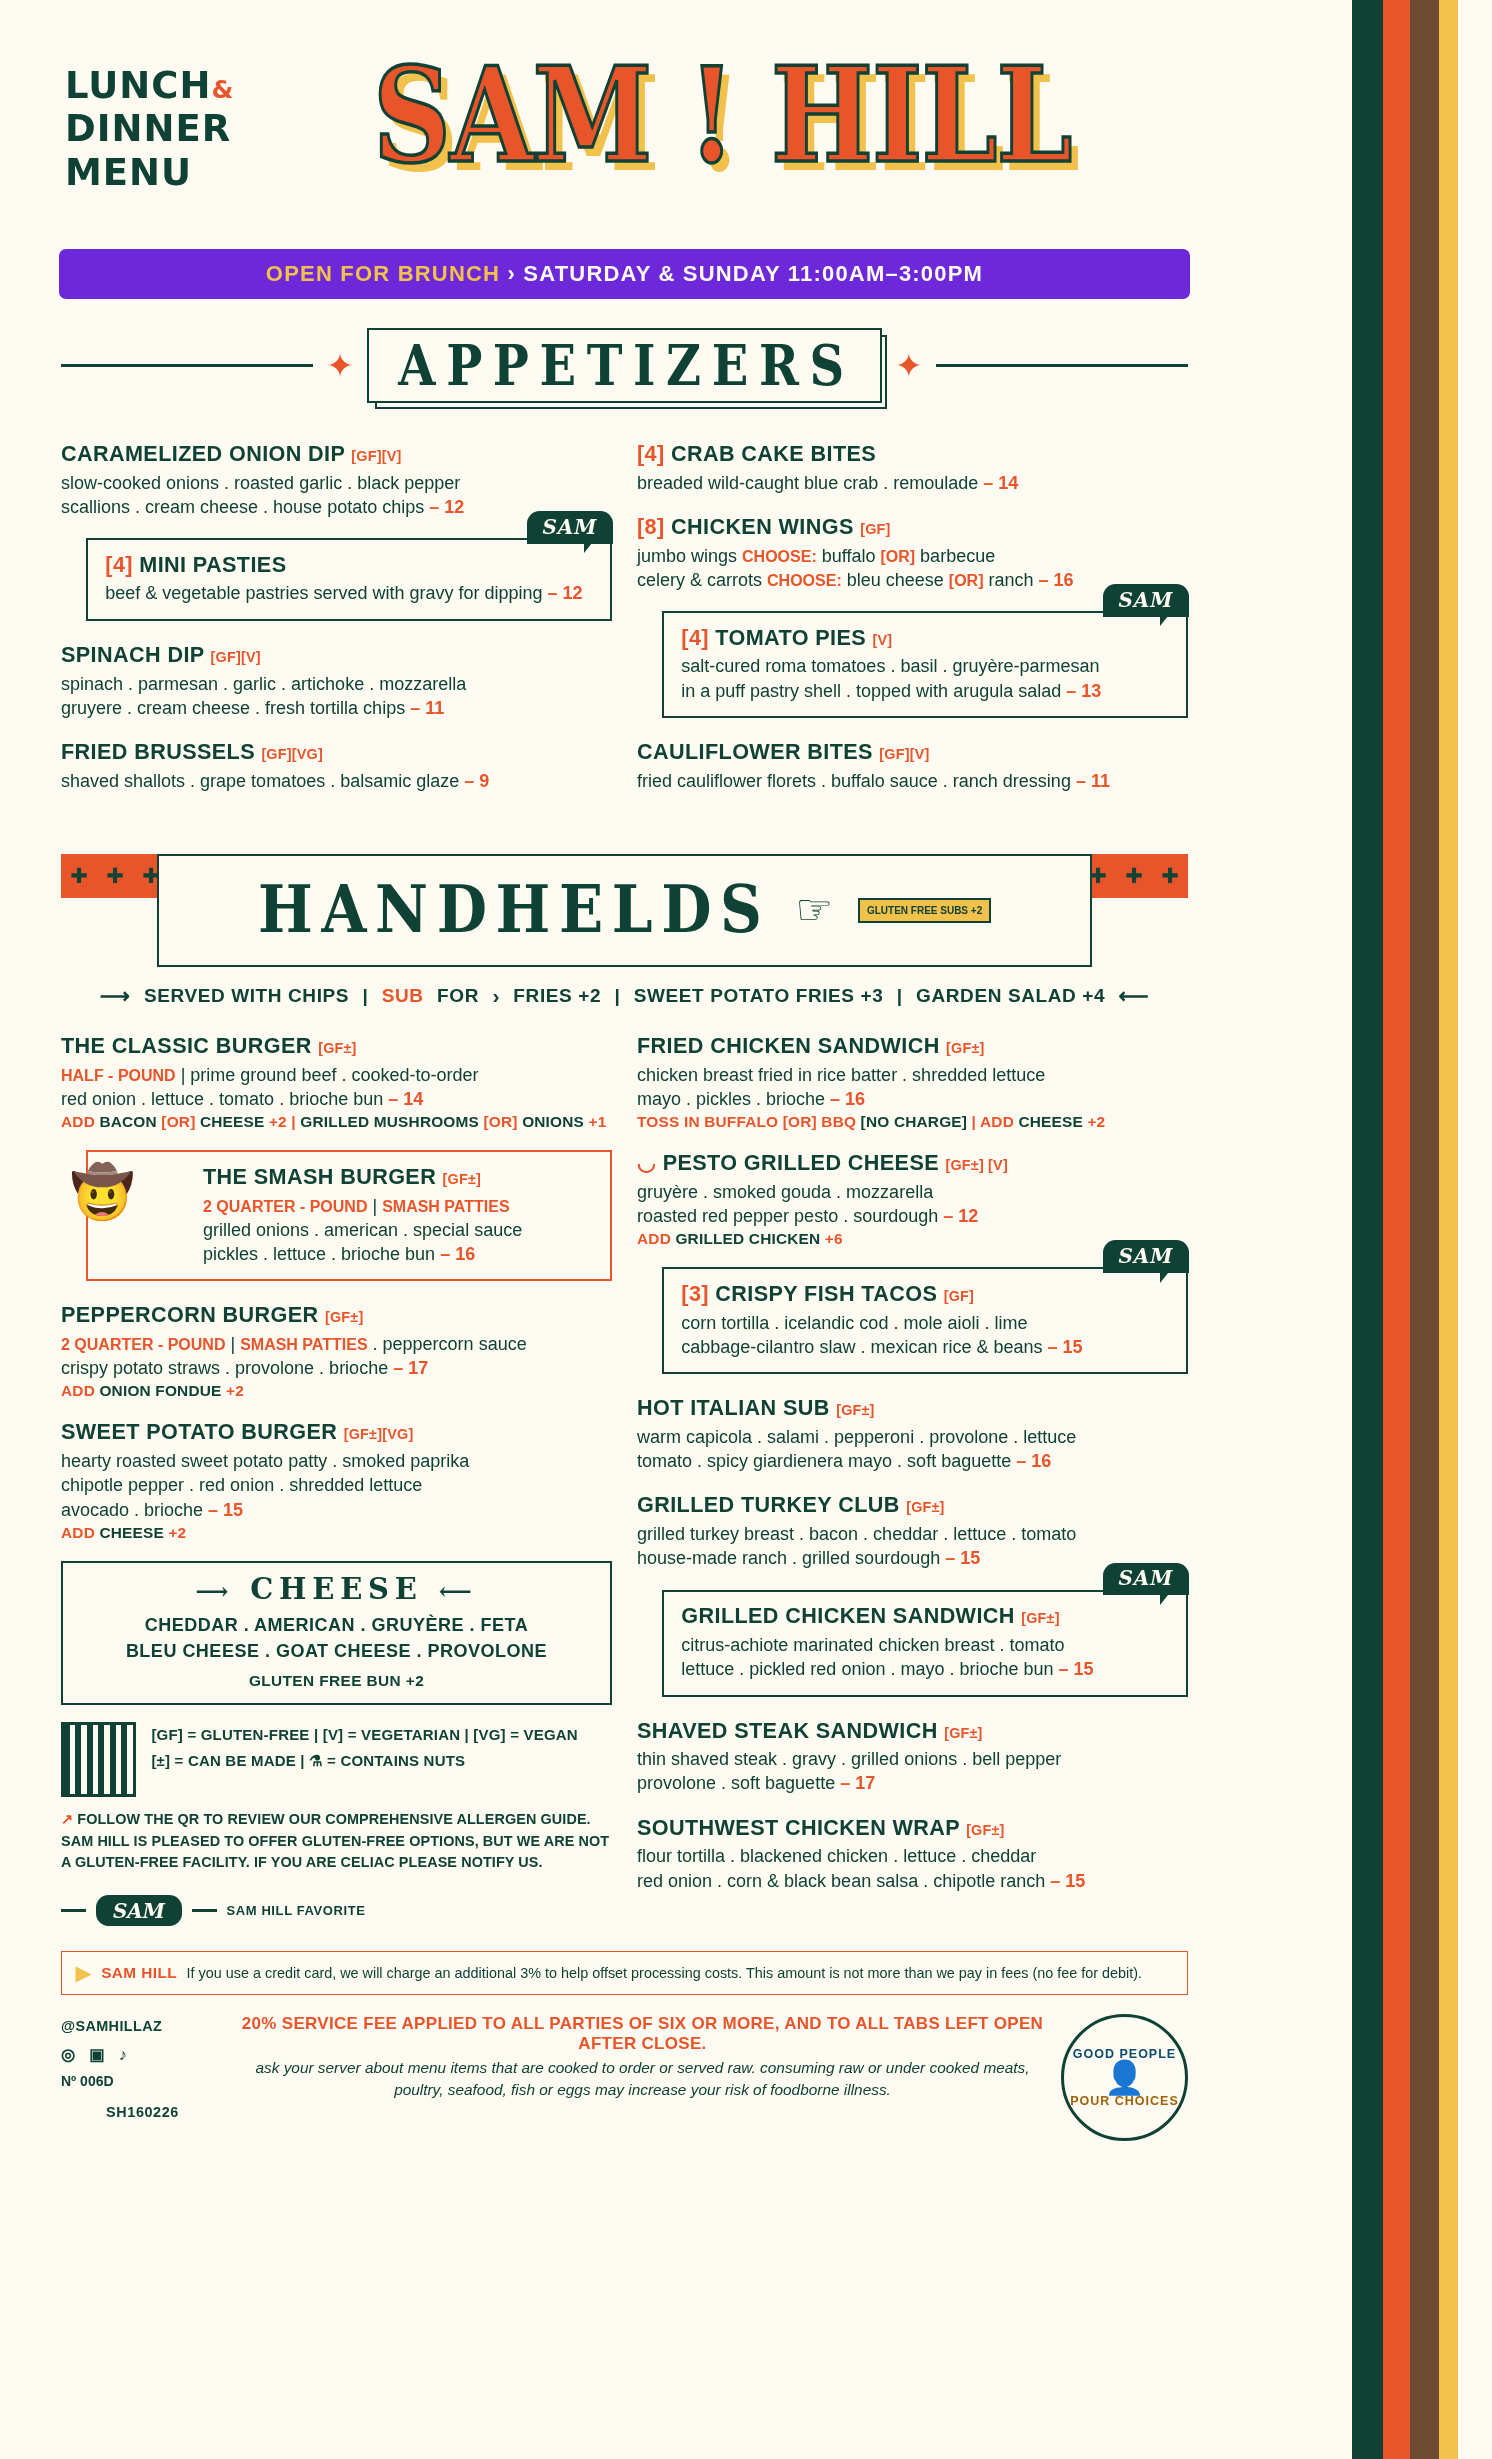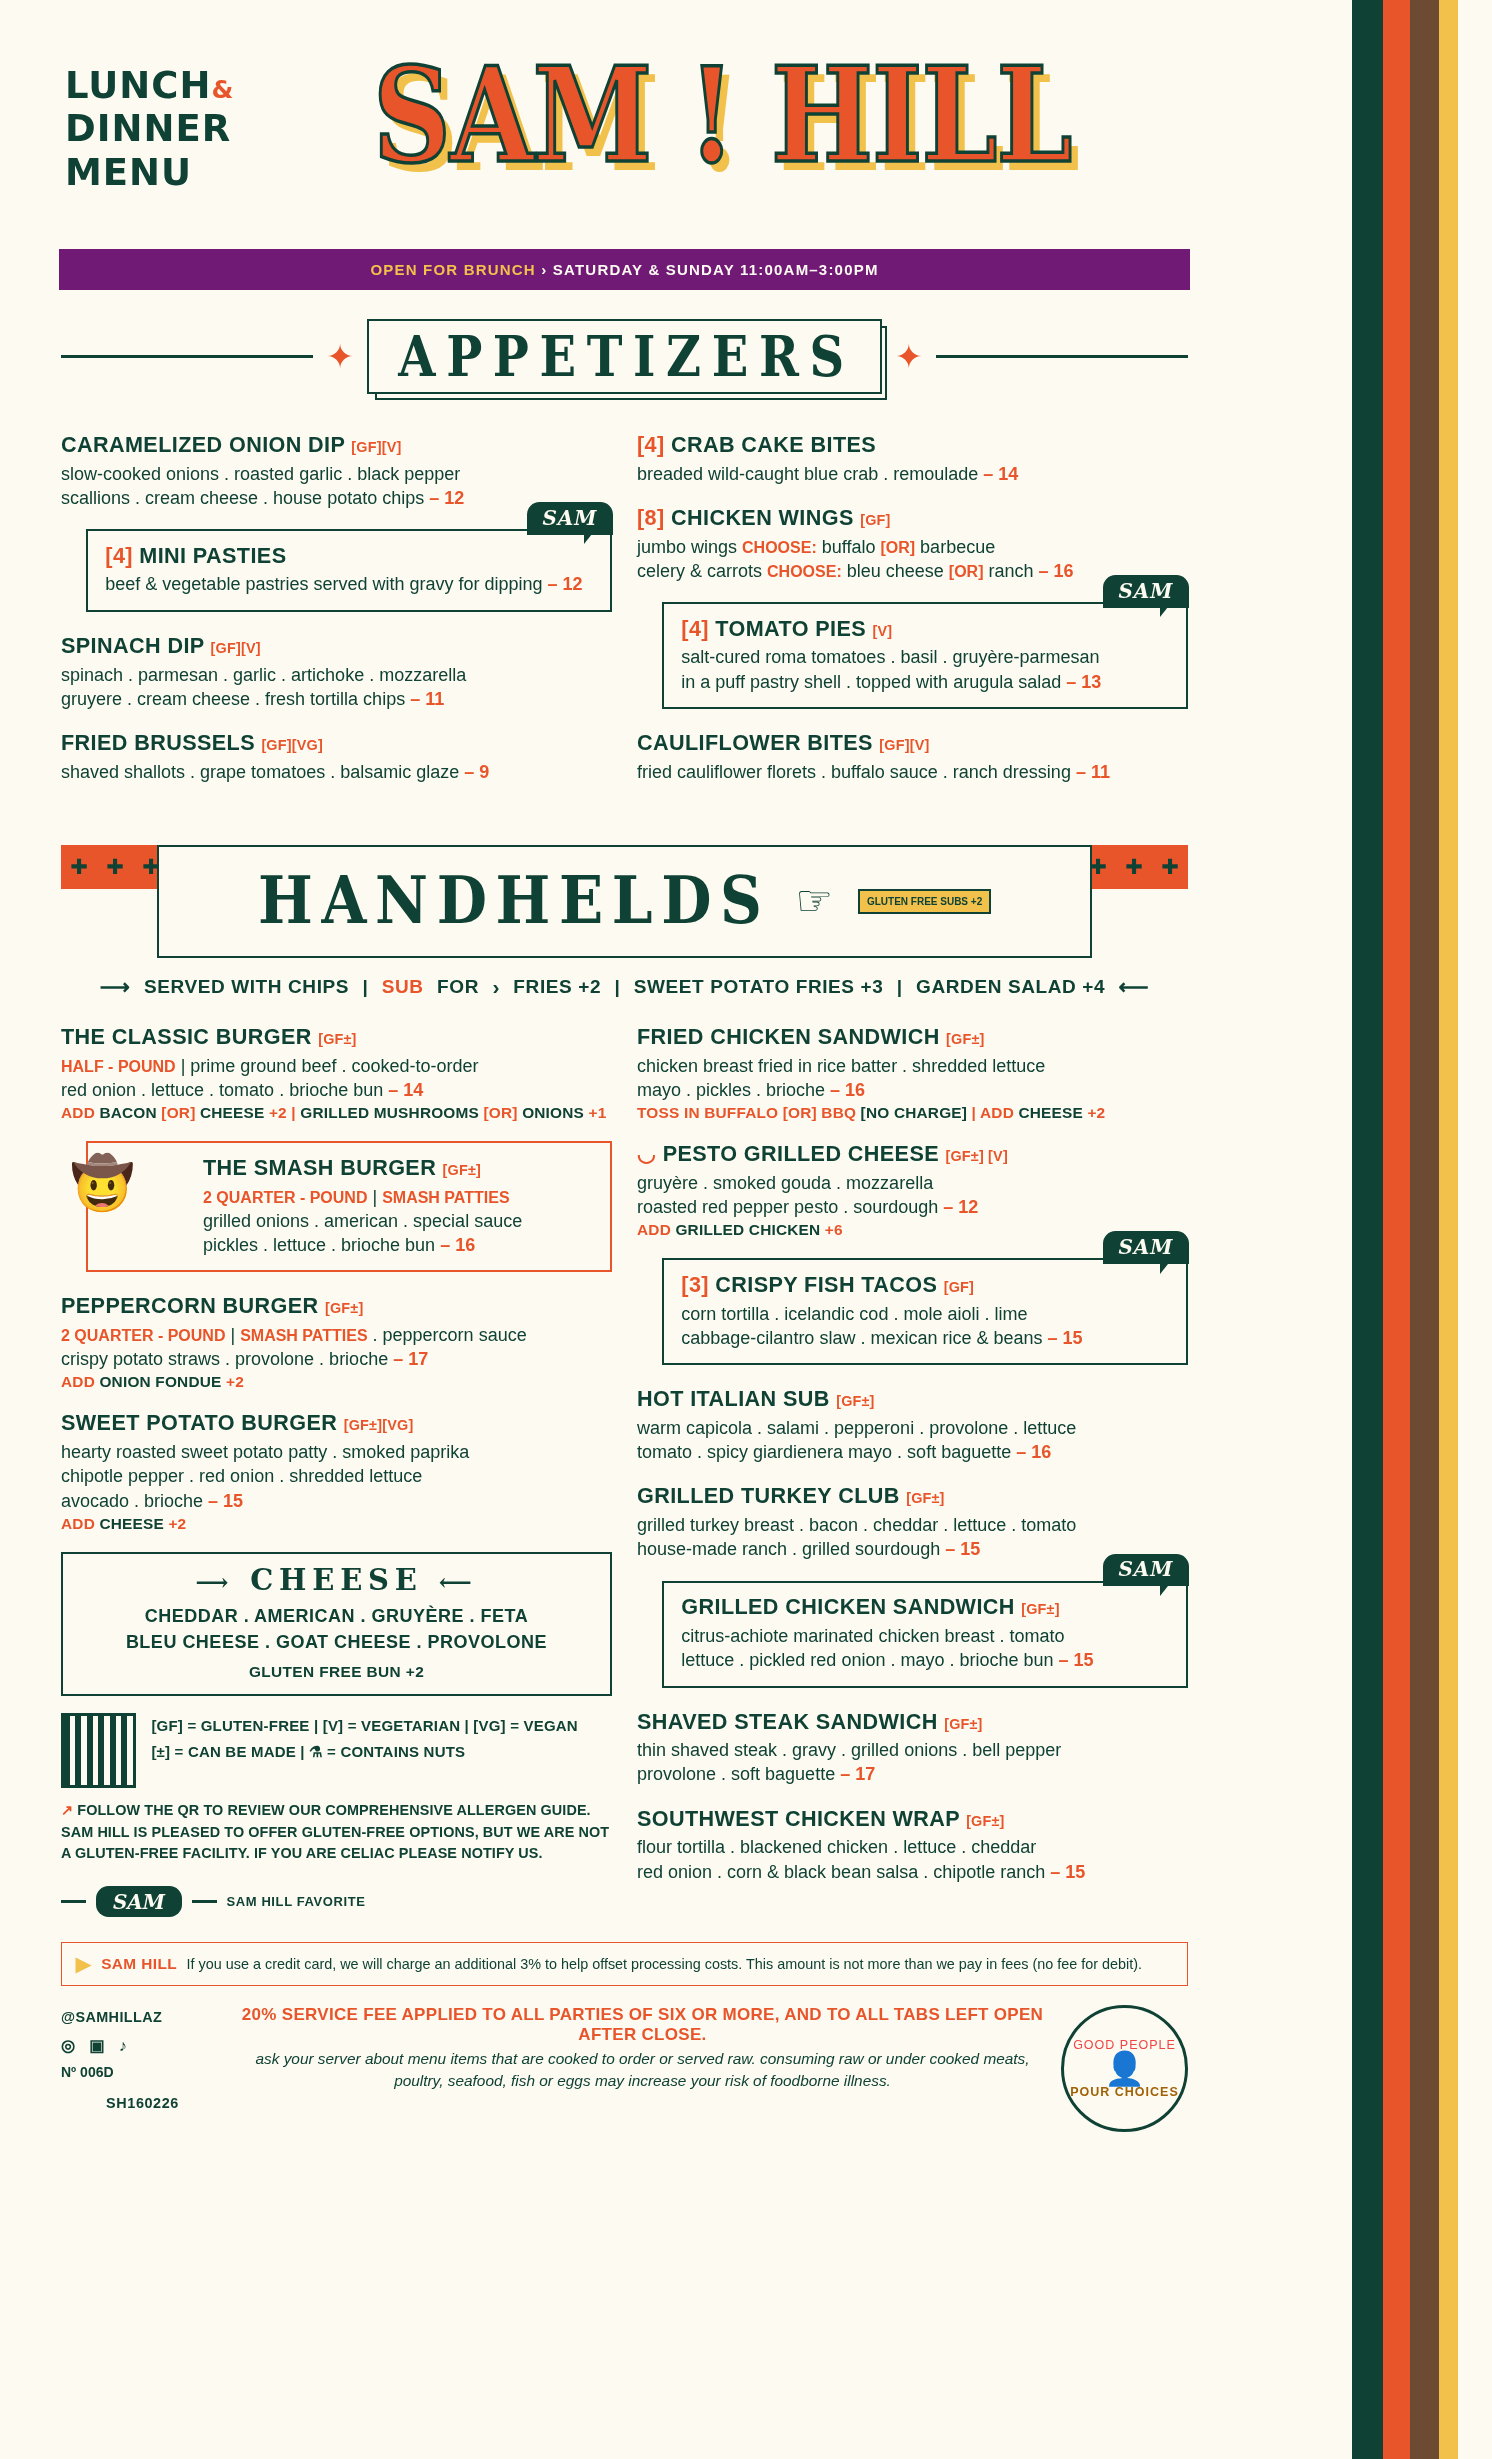--- a/index.html
+++ b/index.html
@@ -41,23 +41,23 @@
     -webkit-text-stroke:2.9px #0f4234;
     text-shadow:7.7px 7.7px 0 #f2c14b;
     line-height:1;
     transform:scaleY(1.22);
     display:inline-block;
     padding-top:5.8px;
   }
 
   
   .banner {
-    margin:54px 21px 0 21px; background:#701a75; color:#fdfaf2;
-    text-align:center; font-weight:bold; font-size:15px; letter-spacing:1.2px;
-    padding:12.5px 0 11.5px; text-transform:uppercase;
+    margin:54px 21px 0 21px; background:#6d28d9; color:#fdfaf2;
+    text-align:center; font-weight:bold; font-size:22px; letter-spacing:1.2px;
+    padding:12.5px 0 11.5px; text-transform:uppercase;border-radius:7px;
   }
   .banner .hl { color:#f2c14b; }
 
   
   .sec-wrap { display:flex; align-items:center; margin:29px 23px 0 23px; gap:13.4px; }
   .sec-rule { flex:1; height:2.9px; background:#0f4234; }
   .diamond { color:#e8552a; font-size:33px; line-height:1; }
   .sec-box {
     border:2.9px solid #0f4234; padding:7.7px 25px 7.7px 29px;
     position:relative; background:#fdfaf2;
@@ -146,21 +146,21 @@
   .cc-txt { font-size:14.4px; }
   .footer { display:flex; margin:19px 23px 0 23px; align-items:flex-start; gap:17.3px; }
   .social { width:163px; font-size:14px; font-weight:bold; line-height:1.8; }
   .social .handle { font-size:14.4px; letter-spacing:0.4px; }
   .social .ico { font-size:16.3px; letter-spacing:4.8px; }
   .foot-mid { flex:1; text-align:center; }
   .foot-red { color:#e8552a; font-weight:bold; font-size:17px; letter-spacing:0.3px; }
   .foot-it { font-style:italic; font-size:15.4px; line-height:1.4; margin-top:3.8px; }
   .seal { width:127px; height:127px; border-radius:50%; border:3.8px solid #0f4234; position:relative;
           display:flex; align-items:center; justify-content:center; flex-direction:column; background:#fdfaf2; }
-  .seal-top { font-weight:normal; font-size:12.5px; letter-spacing:1px; color:#ef4444; }
+  .seal-top { font-weight:bold; font-size:12.5px; letter-spacing:1px; color:#0c4a6e; }
   .seal-face { font-size:33px; line-height:1; }
   .seal-bot { font-weight:bold; font-size:12.5px; letter-spacing:1px; color:#a16207; }
   .sku { font-size:14.4px; font-weight:bold; margin-top:5.8px; letter-spacing:0.6px;text-align:center;}
   .mascot { position:absolute; left:-17.3px; top:13.4px; width:92px; height:92px; }
   .mascot-face { font-size:52px; line-height:1; }
   .boxed.smash { padding-left:115px; }
 </style>
 </head>
 <body>
 

